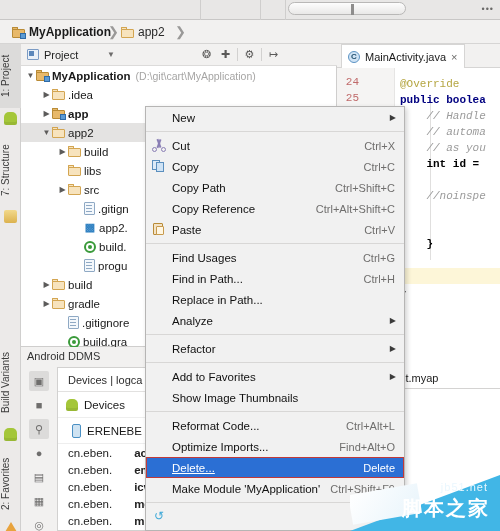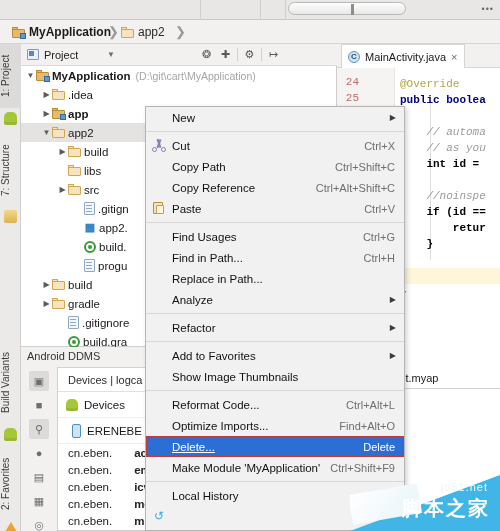--- a/index.html
+++ b/index.html
@@ -508,27 +508,26 @@
       <span class="marker ovr" style="top:41px">●↑</span>
       <span class="foldbox" style="top:42px"></span>
       <span class="foldbox" style="top:58px"></span>
     </div>
 
     <div class="code">
       <div class="hl" style="top:200px"></div>
       <div class="indent-guide" style="left:34px; top:32px; height:160px;"></div>
       <div class="cl ann" style="top:8px">@Override</div>
       <div class="cl kw" style="top:24px">public boolea</div>
+      <div class="cl cmt" style="top:40px">    // Handle</div>
       <div class="cl cmt" style="top:56px">    // automa</div>
       <div class="cl plain" style="top:88px">    int id = </div>
       <div class="cl cmt" style="top:72px">    // as you</div>
       <div class="cl plain" style="top:104px"></div>
       <div class="cl cmt" style="top:120px">    //noinspe</div>
-      <div class="cl plain" style="top:136px">    if (id ==</div>
-      <div class="cl plain" style="top:152px">        retur</div>
       <div class="cl plain" style="top:168px">    }</div>
       <div class="cl plain" style="top:184px"></div>
       <div class="cl plain" style="top:216px">}</div>
     </div>
 
   </div>
   <div class="statustext">n.example.test.myap</div>
   <div class="statusline"></div>
 
   <div class="ctx">
@@ -540,20 +539,28 @@
 
     <div class="mi">
       <span class="mico ic-cut">
           <i class="l"></i>
           <i class="r"></i>
         </span>
       <span class="mlabel">Cut</span>
       <span class="acc">Ctrl+X</span>
     </div>
     <div class="mi">
+      <span class="mico ic-copy">
+          <s></s>
+          <s class="b"></s>
+        </span>
+      <span class="mlabel">Copy</span>
+      <span class="acc">Ctrl+C</span>
+    </div>
+    <div class="mi">
       <span class="mlabel">Copy Path</span>
       <span class="acc">Ctrl+Shift+C</span>
     </div>
     <div class="mi">
       <span class="mlabel">Copy Reference</span>
       <span class="acc">Ctrl+Alt+Shift+C</span>
     </div>
     <div class="mi">
       <span class="mico ic-paste">
           <s></s>
@@ -608,24 +615,20 @@
       <span class="mlabel u">Delete...</span>
       <span class="acc">Delete</span>
     </div>
     <div class="mi">
       <span class="mlabel">Make Module 'MyApplication'</span>
       <span class="acc">Ctrl+Shift+F9</span>
     </div>
     <div class="msep"></div>
 
     <div class="mi">
-      <span class="mlabel">Local History</span>
-      <span class="sub">▶</span>
-    </div>
-    <div class="mi">
       <span class="mico ic-sync">↺</span>
 
     </div>
 
   </div>
 
   <div class="wm">
     <div class="tri"></div>
     <div class="fold"></div>
     <div class="t1">jb51.net</div>

